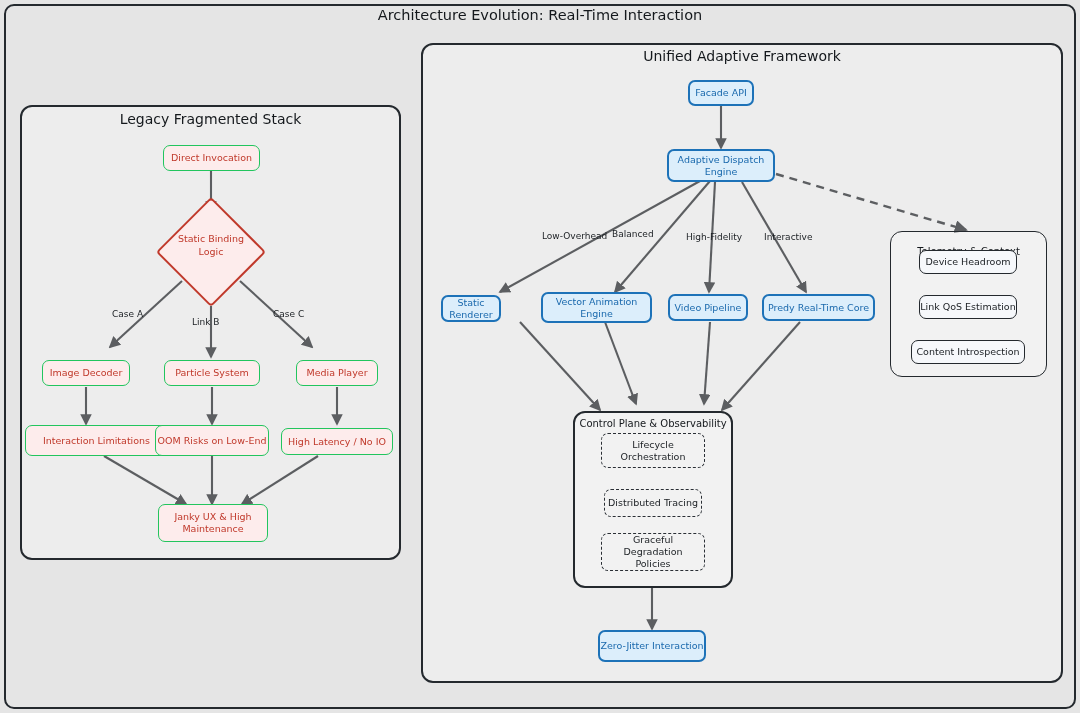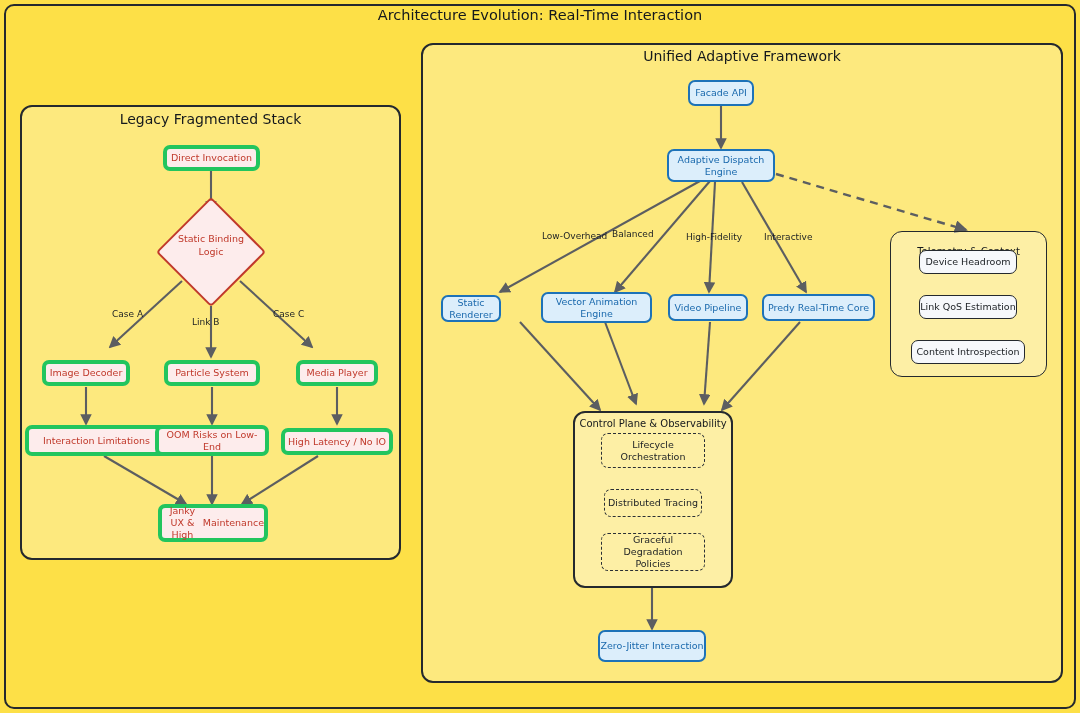--- a/index.html
+++ b/index.html
@@ -1,30 +1,30 @@
 <!DOCTYPE html>
 <html><head>
 <meta charset="utf-8">
 <style>
   html,body{margin:0;padding:0;background:#ffffff;}
   #root{
     position:relative;width:1080px;height:713px;overflow:hidden;
-    background:#fde047;
+    background:#e5e5e5;
     font-family:"DejaVu Sans","Liberation Sans",sans-serif;
   }
   #svg-layer{position:absolute;left:0;top:0;width:1080px;height:713px;pointer-events:none;}
 
   .node{
     position:absolute;box-sizing:border-box;display:flex;align-items:center;
     justify-content:center;text-align:center;border-radius:7px;line-height:1.25;
   }
   .node span{display:block;}
 
   
-  .n-red{background:#fdecec;border:4px solid #22c55e;color:#c0392b;font-size:9.5px;}
+  .n-red{background:#fdecec;border:1px solid #22c55e;color:#c0392b;font-size:9.5px;}
   
   .n-blue{background:#dceefb;border:2px solid #1d72b8;color:#1a69ad;font-size:9.5px;}
   
   .n-plain{background:#f6f8fb;border:1.6px solid #24292e;color:#1b1f23;font-size:9.5px;}
   
   .n-dash{background:transparent;border:1.8px dashed #2a2f35;color:#1b1f23;font-size:9.5px;}
 
   .panel{
     position:absolute;box-sizing:border-box;border:2px solid #24292e;
     border-radius:12px;background:rgba(255,255,255,0.30);
@@ -129,21 +129,21 @@
   <div class="node n-red" style="left:25px;top:425px;width:143px;height:31px;">
     <span>Interaction Limitations</span>
   </div>
   <div class="node n-red" style="left:155px;top:425px;width:114px;height:31px;">
     <span>OOM Risks on Low-End</span>
   </div>
   <div class="node n-red" style="left:281px;top:428px;width:112px;height:27px;">
     <span>High Latency / No IO</span>
   </div>
 
-  <div class="node n-red" style="left:158px;top:504px;width:110px;height:38px;flex-direction:row;">
+  <div class="node n-red" style="left:158px;top:504px;width:110px;height:38px;flex-direction:column;">
     <span>Janky UX &amp; High</span>
     <span>Maintenance</span>
   </div>
 
   <div class="panel" style="left:421px;top:43px;width:642px;height:640px;"></div>
   <div class="panel-title" style="left:421px;width:642px;top:48px;">Unified Adaptive Framework</div>
 
   <div class="node n-blue" style="left:688px;top:80px;width:66px;height:26px;">
     <span>Facade API</span>
   </div>

